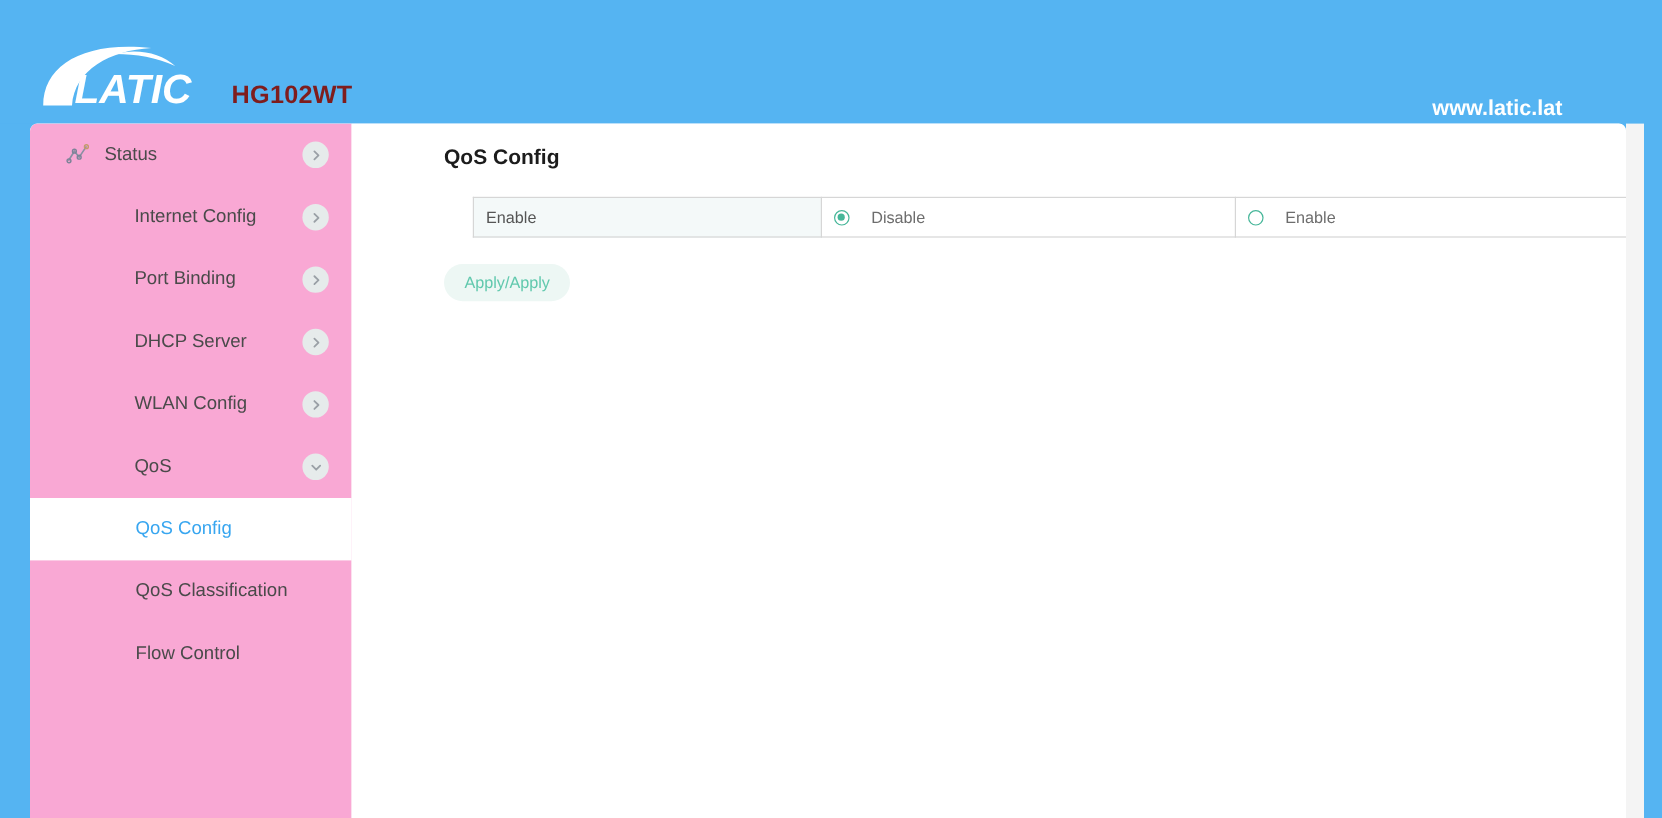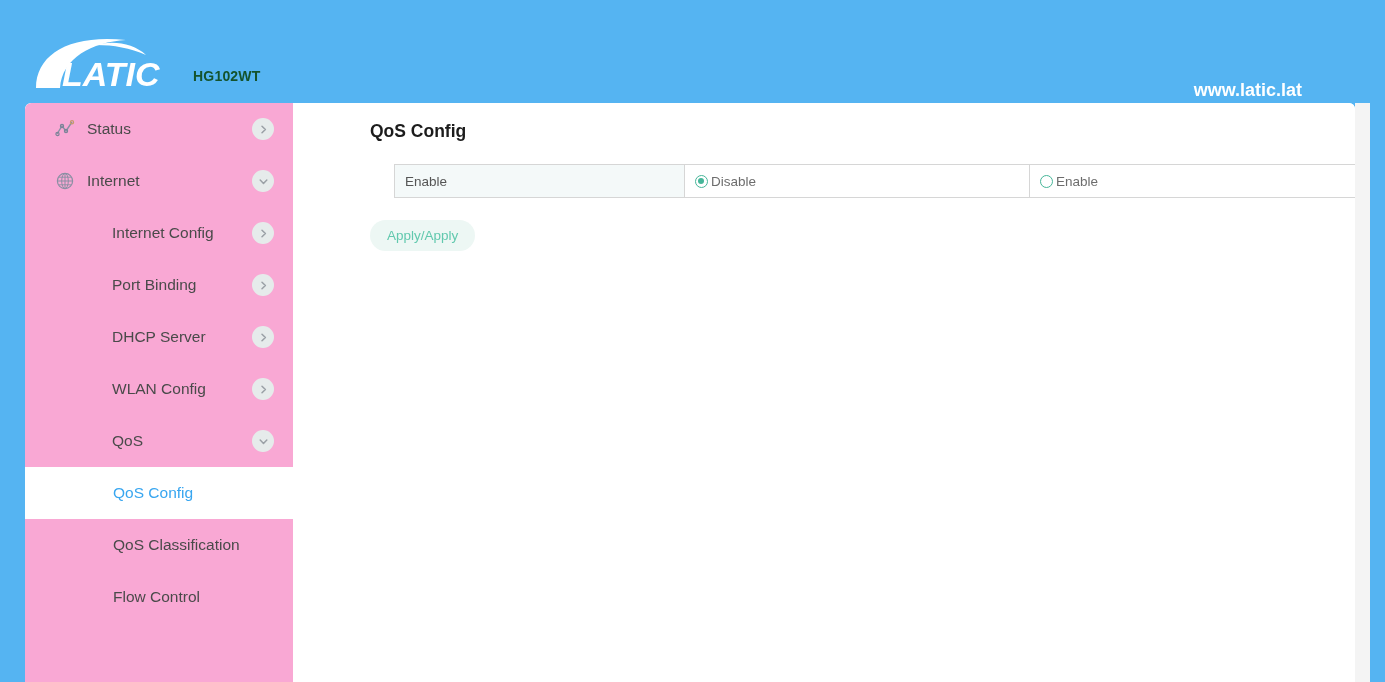--- a/index.html
+++ b/index.html
@@ -31,23 +31,23 @@
     top: 28px;
     width: 150px;
     height: 62px;
   }
   #logo-svg { display: block; }
 
   #device-model {
     position: absolute;
     left: 193px;
     top: 68px;
-    font-size: 14px;
+    font-size: 21px;
     font-weight: bold;
-    color: #14532d;
+    color: #7f1d1d;
     letter-spacing: 0.2px;
     white-space: nowrap;
   }
 
   #site-url {
     position: absolute;
     right: 28px;
     top: 80px;
     font-size: 18px;
     font-weight: bold;
@@ -170,21 +170,21 @@
   }
   td.opt-cell {
     background: #ffffff;
     width: 345px;
     padding-left: 12px;
   }
 
   .radio-wrap {
     display: flex;
     align-items: center;
-    gap: 3px;
+    gap: 18px;
     cursor: pointer;
   }
   .radio-dot {
     width: 13px;
     height: 13px;
     border-radius: 50%;
     border: 1.6px solid #46b699;
     background: #ffffff;
     flex: 0 0 auto;
     position: relative;
@@ -238,36 +238,20 @@
           <path d="M2 15 L7 7 L11 12 L17 3" fill="none" stroke="#8a8fa3" stroke-width="1.4"></path>
           <circle cx="2.5" cy="15" r="1.6" fill="none" stroke="#7d8398" stroke-width="1.2"></circle>
           <circle cx="7" cy="7" r="1.6" fill="none" stroke="#7d8398" stroke-width="1.2"></circle>
           <circle cx="11" cy="12" r="1.6" fill="none" stroke="#7d8398" stroke-width="1.2"></circle>
           <circle cx="17" cy="3.2" r="1.6" fill="none" stroke="#c49a6c" stroke-width="1.2"></circle>
         </svg>
         <span class="nav-label">Status</span>
         <span class="chev">
           <svg width="13" height="13" viewBox="0 0 13 13">
             <path d="M5 3.2 L8.4 6.5 L5 9.8" fill="none" stroke="#9aa0a6" stroke-width="1.5" stroke-linecap="round" stroke-linejoin="round"></path>
-          </svg>
-        </span>
-      </div>
-      <div class="nav-item level-top">
-        <svg class="nav-icon" viewBox="0 0 20 20">
-          <circle cx="10" cy="10" r="7.6" fill="none" stroke="#8a8fa3" stroke-width="1.2"></circle>
-          <ellipse cx="10" cy="10" rx="3.3" ry="7.6" fill="none" stroke="#8a8fa3" stroke-width="1"></ellipse>
-          <line x1="2.4" y1="10" x2="17.6" y2="10" stroke="#8a8fa3" stroke-width="1"></line>
-          <line x1="3.6" y1="6.2" x2="16.4" y2="6.2" stroke="#8a8fa3" stroke-width="0.9"></line>
-          <line x1="3.6" y1="13.8" x2="16.4" y2="13.8" stroke="#8a8fa3" stroke-width="0.9"></line>
-          <line x1="10" y1="2.4" x2="10" y2="17.6" stroke="#8a8fa3" stroke-width="1"></line>
-        </svg>
-        <span class="nav-label">Internet</span>
-        <span class="chev">
-          <svg width="13" height="13" viewBox="0 0 13 13">
-            <path d="M3.2 5 L6.5 8.4 L9.8 5" fill="none" stroke="#9aa0a6" stroke-width="1.5" stroke-linecap="round" stroke-linejoin="round"></path>
           </svg>
         </span>
       </div>
       <div class="nav-item level-sub">
         <span class="nav-label">Internet Config</span>
         <span class="chev">
           <svg width="13" height="13" viewBox="0 0 13 13">
             <path d="M5 3.2 L8.4 6.5 L5 9.8" fill="none" stroke="#9aa0a6" stroke-width="1.5" stroke-linecap="round" stroke-linejoin="round"></path>
           </svg>
         </span>

